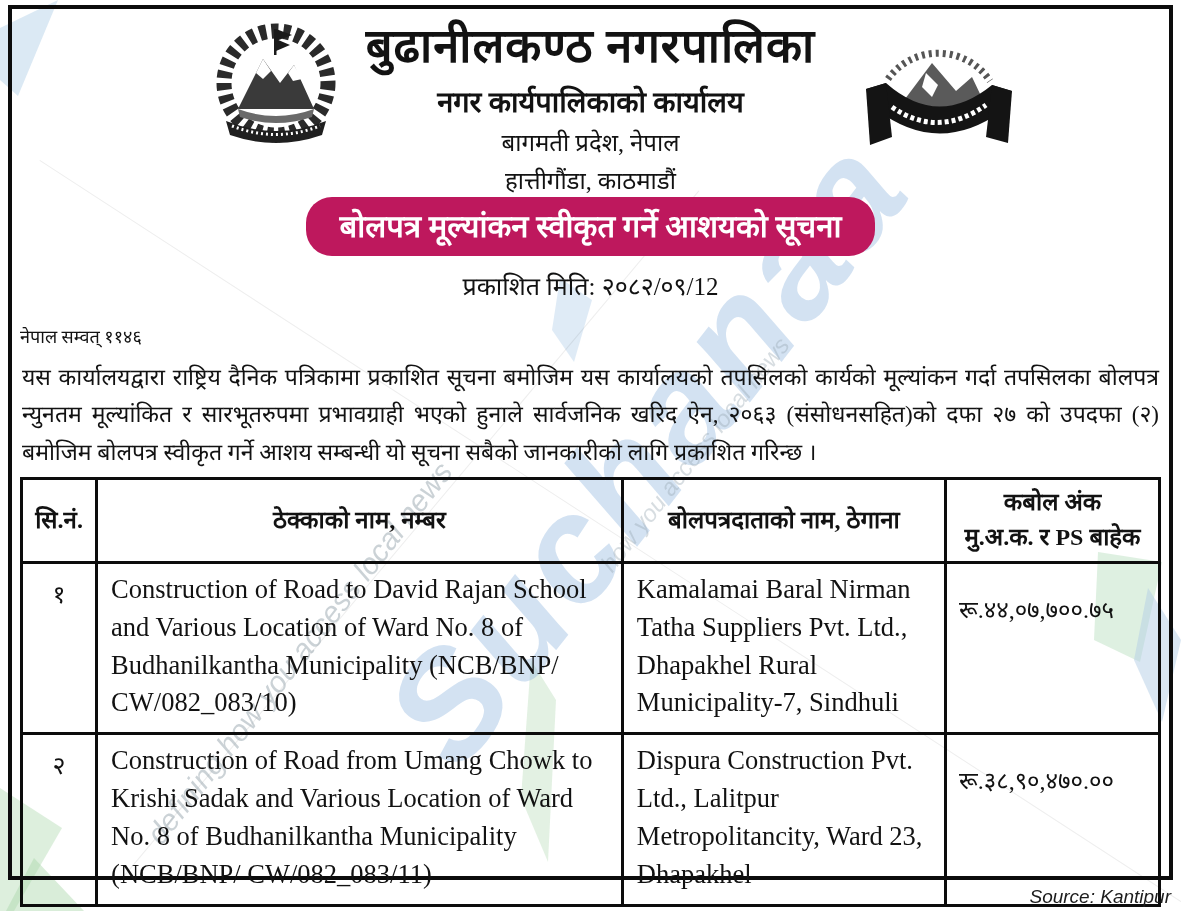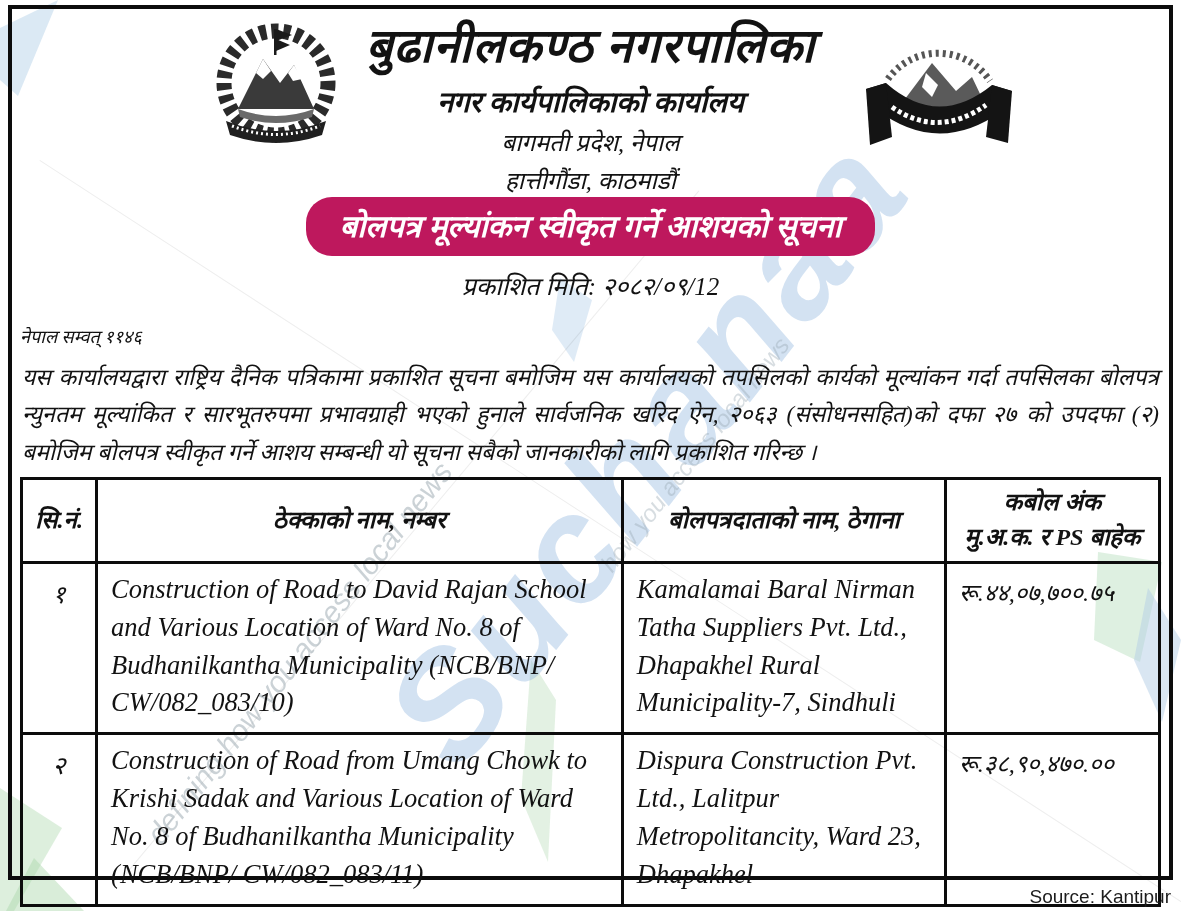--- a/index.html
+++ b/index.html
@@ -37,21 +37,20 @@
     position:absolute; height:1px; width:1500px;
     background:rgba(0,0,0,0.07);
     transform-origin:0 0;
   }
   
   .doc {
     position:absolute; left:8px; top:5px; right:8px; bottom:31px;
     border:4px solid #0c0c0c;
     z-index:1;
     padding:6px 8px 0 8px;
-    font-style:italic;
   }
   
   .hdr { position:relative; height:178px; }
   .logo-left  { position:absolute; left:188px; top:2px; }
   .logo-right { position:absolute; left:832px; top:18px; }
   .hdr-text { text-align:center; padding-top:6px; }
   .muni-title  { font-size:47px; font-weight:bold; letter-spacing:1px; line-height:1.1; }
   .office-line { font-size:29px; font-weight:bold; margin-top:8px; }
   .addr-line   { font-size:24px; margin-top:5px; }
   
@@ -90,28 +89,28 @@
   }
   .col-sn       { width:6.6%;  }
   .col-contract { width:46.2%; }
   .col-bidder   { width:28.4%; }
   .col-amount   { width:18.8%; }
   td.sn-cell { text-align:center; font-size:25px; padding-top:12px; }
   td.contract-cell, td.bidder-cell {
     font-size:26.5px; line-height:1.43;
     padding:7px 8px 10px 13px;
   }
-  td.amount-cell { font-size:24px; padding:11px 6px 10px 12px; }
+  td.amount-cell { font-size:24px; padding:28px 6px 10px 12px; }
   tr.row-1 td { height:147px; }
   tr.row-2 td { height:153px; }
   .source-line {
     position:absolute; right:10px; bottom:3px;
     z-index:1;
     font-family:"Liberation Sans", sans-serif;
-    font-size:19px; color:#1c1c1c;
+    font-style:italic; font-size:19px; color:#1c1c1c;
   }
 </style>
 </head>
 <body>
 
 <div class="page">
 
   <div class="wm-layer">
     <svg width="1181" height="911">
       <polygon points="0,28 58,0 18,96 0,80" fill="rgba(190,215,235,0.55)"></polygon>

